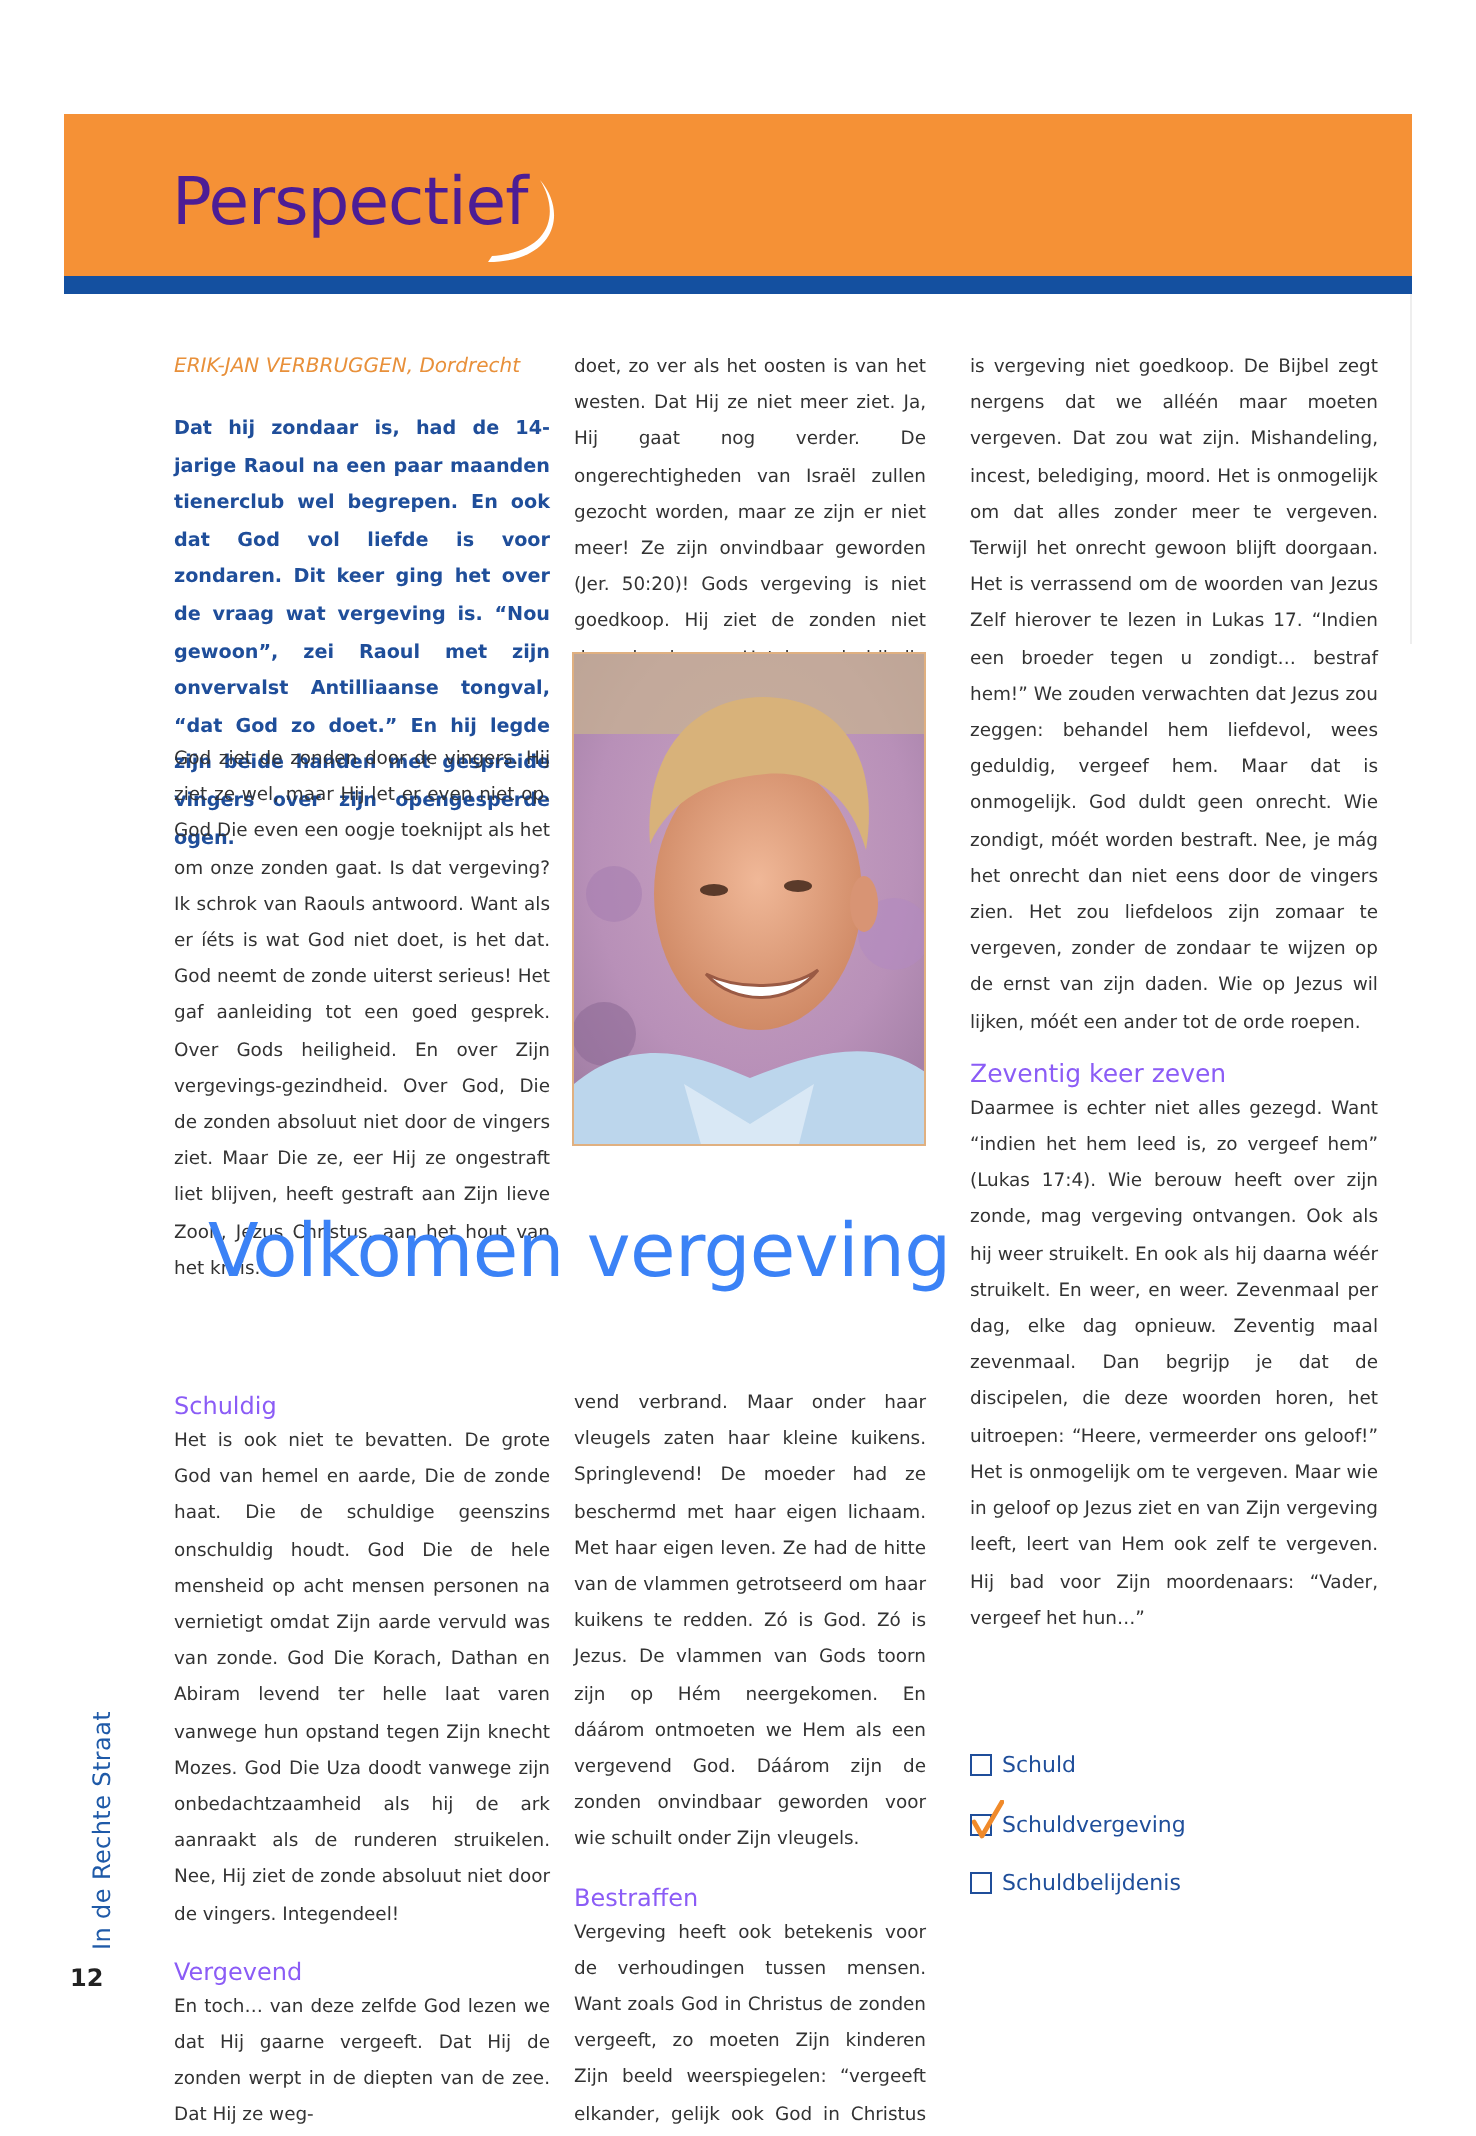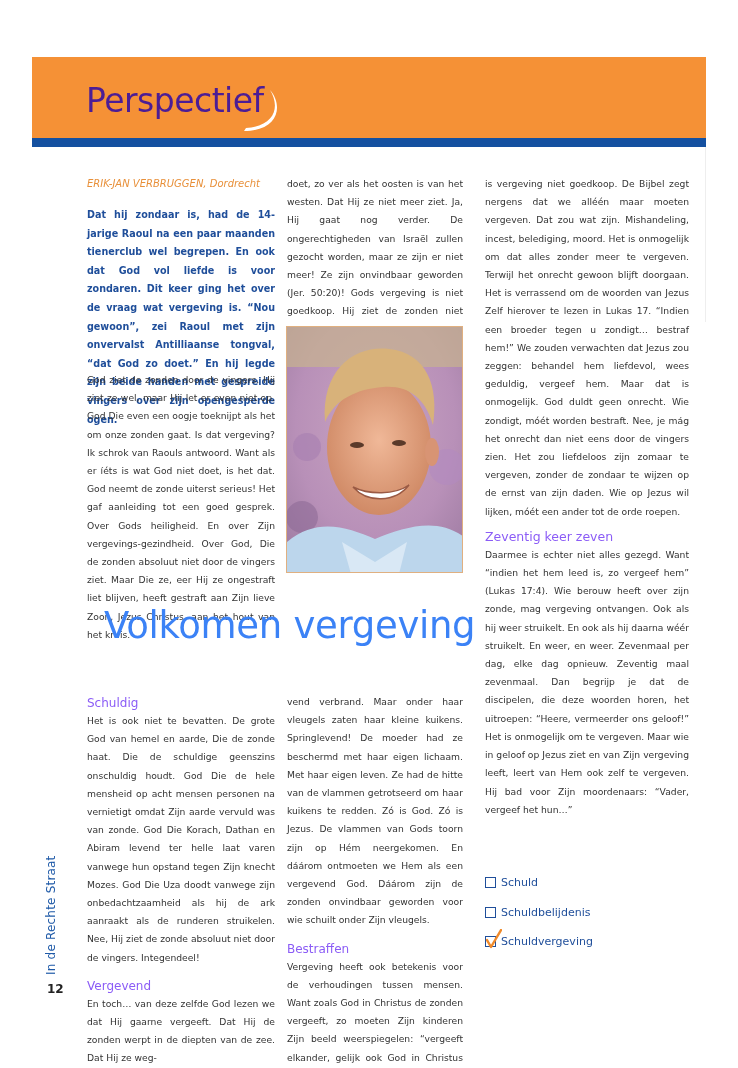--- a/index.html
+++ b/index.html
@@ -23,21 +23,21 @@
   .photo { position:absolute; left:286px; top:326px; width:177px; height:247px; border:1px solid #e0b080;
            box-sizing:border-box; overflow:hidden; }
 
   .checklist { position:absolute; left:485px; top:868px; list-style:none; margin:0; padding:0; }
   .checklist li { height:29.5px; display:flex; align-items:center; font-weight:normal; color:#1f4e9a; font-size:11px; }
   .cbox { width:11px; height:11px; border:1px solid #1f4e9a; margin-right:5px; position:relative; display:inline-block; box-sizing:border-box; }
   .check { position:absolute; left:0px; top:-8px; width:16px; height:20px; }
 
   .side-label { position:absolute; left:44px; top:975px; transform:rotate(-90deg); transform-origin:0 0;
                 font-size:12px; color:#1f5aa8; white-space:nowrap; letter-spacing:0.2px; }
-  .page-num { position:absolute; left:47px; top:982px; font-size:12px; font-weight:bold; color:#222; }
+  .page-num { position:absolute; left:35px; top:982px; font-size:12px; font-weight:bold; color:#222; }
 </style>
 </head>
 <body>
 
 <div class="header"></div>
 <div class="header-bar"></div>
 <div class="header-title">Perspectief</div>
 <svg class="swoosh" viewBox="0 0 40 44">
   <path d="M30 2 C40 18 36 38 6 40 L4 43 C38 43 44 18 30 2 Z" fill="#ffffff"></path>
 </svg>
@@ -102,27 +102,27 @@
   <p class="h-sub" style="margin-top:10px;">Bestraffen</p>
   <p>Vergeving heeft ook betekenis voor de verhoudingen tussen mensen. Want zoals God in Christus de zonden vergeeft, zo moeten Zijn kinderen Zijn beeld weerspiegelen: “vergeeft elkander, gelijk ook God in Christus ulieden vergeven heeft.” Nee, ook dan</p>
 </div>
 
 <ul class="checklist">
   <li>
     <span class="cbox"></span>
     <span>Schuld</span>
   </li>
   <li>
-    <span class="cbox"></span>
-    <span>Schuldbelijdenis</span>
-  </li>
-  <li>
     <span class="cbox">
       <svg class="check" viewBox="0 0 16 20">
         <path d="M1 11 L5 18 L15 1" fill="none" stroke="#f08a2a" stroke-width="2.4" stroke-linecap="round" stroke-linejoin="round"></path>
       </svg>
     </span>
     <span>Schuldvergeving</span>
   </li>
+  <li>
+    <span class="cbox"></span>
+    <span>Schuldbelijdenis</span>
+  </li>
 </ul>
 
 <div class="side-label">In de Rechte Straat</div>
 <div class="page-num">12</div>
 
 </body></html>

